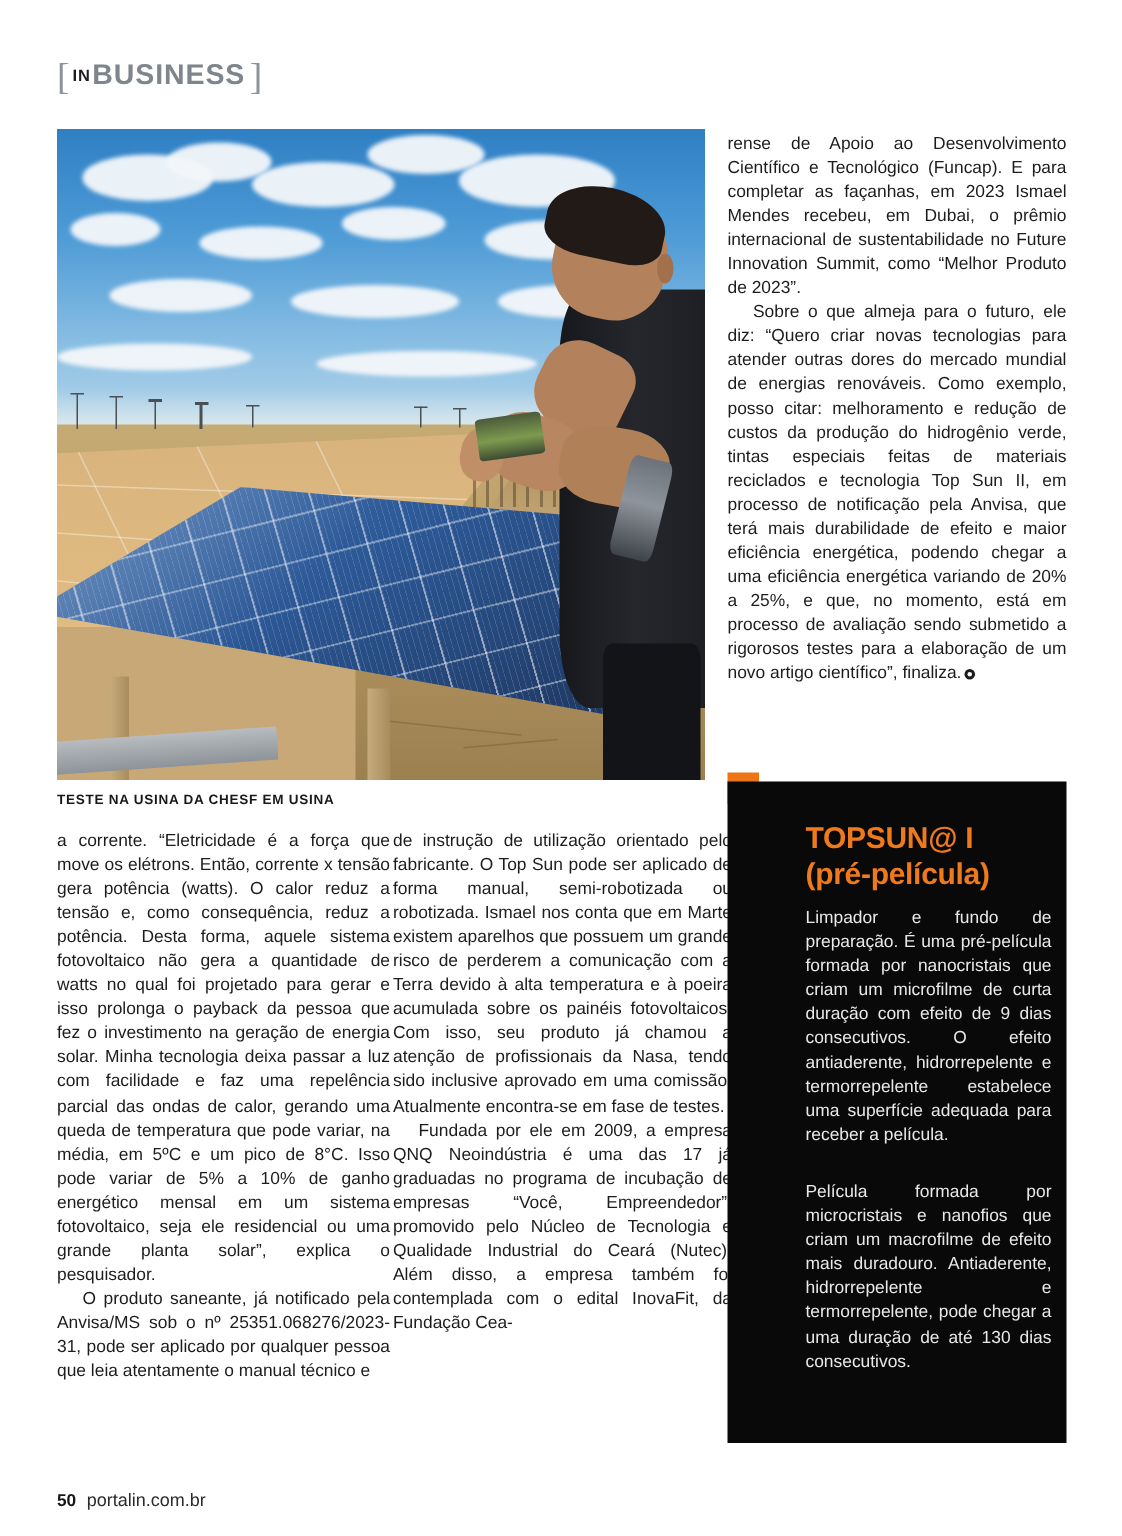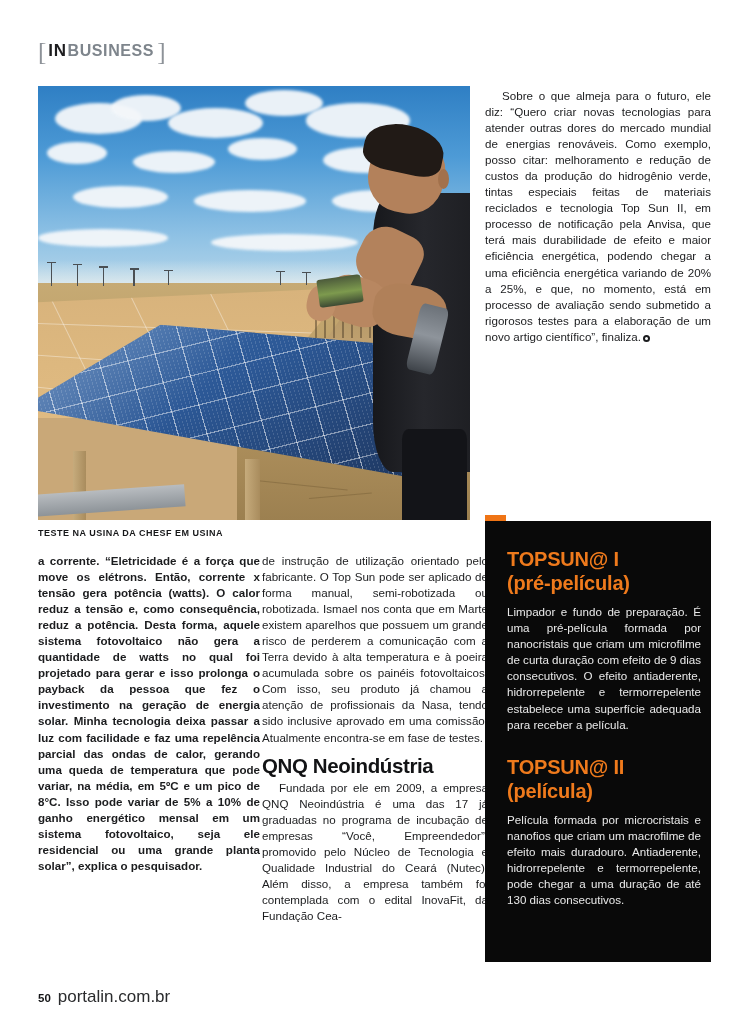--- a/index.html
+++ b/index.html
@@ -31,28 +31,28 @@
     height: 26px;
   }
   .bracket {
     font-size: 25px;
     line-height: 1;
     color: #8d9298;
     font-weight: 300;
     font-family: "Liberation Serif", serif;
   }
   .kicker-in {
-    font-size: 17px;
+    font-size: 11px;
     font-weight: bold;
     letter-spacing: 0.6px;
     color: #1d1d1f;
     padding: 0 1px 0 2px;
   }
   .kicker-business {
-    font-size: 16px;
+    font-size: 19px;
     font-weight: bold;
     letter-spacing: 0.6px;
     color: #7e858c;
     padding-right: 3px;
   }
 
   
   .photo-wrap {
     position: absolute;
     left: 38px;
@@ -263,21 +263,21 @@
     line-height: 16.05px;
     text-align: justify;
     color: #1b1c1e;
     -webkit-hyphens: none;
     hyphens: none;
   }
   .col p { margin: 0; }
   .col p.indent { text-indent: 17px; }
 
   #col-right-top { left: 485px; top: 88px; width: 226px; }
-  #col-left      { left: 38px;  top: 553px; width: 222px; font-weight: bold; }
+  #col-left      { left: 38px;  top: 553px; width: 222px; }
   #col-mid       { left: 262px; top: 553px; width: 226px; }
 
   .endmark {
     display: inline-block;
     width: 7px; height: 7px;
     border-radius: 50%;
     background: #1b1c1e;
     margin-left: 2px;
     position: relative;
     top: 1px;
@@ -310,21 +310,21 @@
     background: #090909;
   }
   .accent-square {
     position: absolute;
     left: 485px;
     top: 515px;
     width: 21px;
     height: 21px;
     background: #ef7415;
   }
-  .sb-inner { padding: 26px 10px 0 22px; }
+  .sb-inner { padding: 26px 10px 0 22px; margin-left: 30px; }
   .sb-title {
     color: #ef7a1c;
     font-size: 20px;
     font-weight: bold;
     line-height: 1.2;
     letter-spacing: -0.2px;
     margin: 0 0 9px 0;
   }
   .sb-body {
     color: #e9e9e9;
@@ -343,21 +343,21 @@
     display: flex;
     align-items: baseline;
     gap: 7px;
   }
   .folio {
     font-size: 11.5px;
     font-weight: bold;
     color: #141517;
   }
   .site {
-    font-size: 17px;
+    font-size: 12px;
     color: #2a2b2d;
   }
 </style>
 </head>
 <body>
 
 <div class="page">
 
   <div class="kicker">
     <span class="bracket">[</span>
@@ -437,48 +437,45 @@
         <div class="bottle"></div>
         <div class="sponge"></div>
         <div class="leg"></div>
       </div>
     </div>
   </div>
 
   <div class="caption">TESTE NA USINA DA CHESF EM USINA</div>
 
   <div class="col" id="col-right-top">
+    <p>rense de Apoio ao Desenvolvimento Científico e Tecnológico (Funcap). E para completar as façanhas, em 2023 Ismael Mendes recebeu, em Dubai, o prêmio internacional de sustentabilidade no Future Innovation Summit, como “Melhor Produto de 2023”.</p>
     <p class="indent"><span>Sobre o que almeja para o futuro, ele diz: “Quero criar novas tecnologias para atender outras dores do mercado mundial de energias renováveis. Como exemplo, posso citar: melhoramento e redução de custos da produção do hidrogênio verde, tintas especiais feitas de materiais reciclados e tecnologia Top Sun II, em processo de notificação pela Anvisa, que terá mais durabilidade de efeito e maior eficiência energética, podendo chegar a uma eficiência energética variando de 20% a 25%, e que, no momento, está em processo de avaliação sendo submetido a rigorosos testes para a elaboração de um novo artigo científico”, finaliza.</span><span class="endmark"></span></p>
   </div>
 
   <div class="col" id="col-left">
     <p>a corrente. “Eletricidade é a força que move os elétrons. Então, corrente x tensão gera potência (watts). O calor reduz a tensão e, como consequência, reduz a potência. Desta forma, aquele sistema fotovoltaico não gera a quantidade de watts no qual foi projetado para gerar e isso prolonga o payback da pessoa que fez o investimento na geração de energia solar. Minha tecnologia deixa passar a luz com facilidade e faz uma repelência parcial das ondas de calor, gerando uma queda de temperatura que pode variar, na média, em 5ºC e um pico de 8°C. Isso pode variar de 5% a 10% de ganho energético mensal em um sistema fotovoltaico, seja ele residencial ou uma grande planta solar”, explica o pesquisador.</p>
+    <p class="indent">O produto saneante, já notificado pela Anvisa/MS sob o nº 25351.068276/2023-31, pode ser aplicado por qualquer pessoa que leia atentamente o manual técnico e</p>
   </div>
 
   <div class="col" id="col-mid">
     <p>de instrução de utilização orientado pelo fabricante. O Top Sun pode ser aplicado de forma manual, semi-robotizada ou robotizada. Ismael nos conta que em Marte existem aparelhos que possuem um grande risco de perderem a comunicação com a Terra devido à alta temperatura e à poeira acumulada sobre os painéis fotovoltaicos. Com isso, seu produto já chamou a atenção de profissionais da Nasa, tendo sido inclusive aprovado em uma comissão. Atualmente encontra-se em fase de testes.</p>
-    <h2 class="section-head">QNQ Neoindústria</h2>
     <p class="indent">Fundada por ele em 2009, a empresa QNQ Neoindústria é uma das 17 já graduadas no programa de incubação de empresas “Você, Empreendedor”, promovido pelo Núcleo de Tecnologia e Qualidade Industrial do Ceará (Nutec). Além disso, a empresa também foi contemplada com o edital InovaFit, da Fundação Cea-</p>
   </div>
 
   <div class="accent-square"></div>
   <div class="sidebar">
     <div class="sb-inner">
       <div class="sb-block-1">
         <h3 class="sb-title">
           <span>TOPSUN@ I</span><br>
           <span>(pré-película)</span>
         </h3>
         <p class="sb-body">Limpador e fundo de preparação. É uma pré-película formada por nanocristais que criam um microfilme de curta duração com efeito de 9 dias consecutivos. O efeito antiaderente, hidrorrepelente e termorrepelente estabelece uma superfície adequada para receber a película.</p>
       </div>
       <div class="sb-block-2">
-        <h3 class="sb-title">
-          <span>TOPSUN@ II</span><br>
-          <span>(película)</span>
-        </h3>
         <p class="sb-body">Película formada por microcristais e nanofios que criam um macrofilme de efeito mais duradouro. Antiaderente, hidrorrepelente e termorrepelente, pode chegar a uma duração de até 130 dias consecutivos.</p>
       </div>
     </div>
   </div>
 
   <div class="footer">
     <span class="folio">50</span>
     <span class="site">portalin.com.br</span>
   </div>
 

